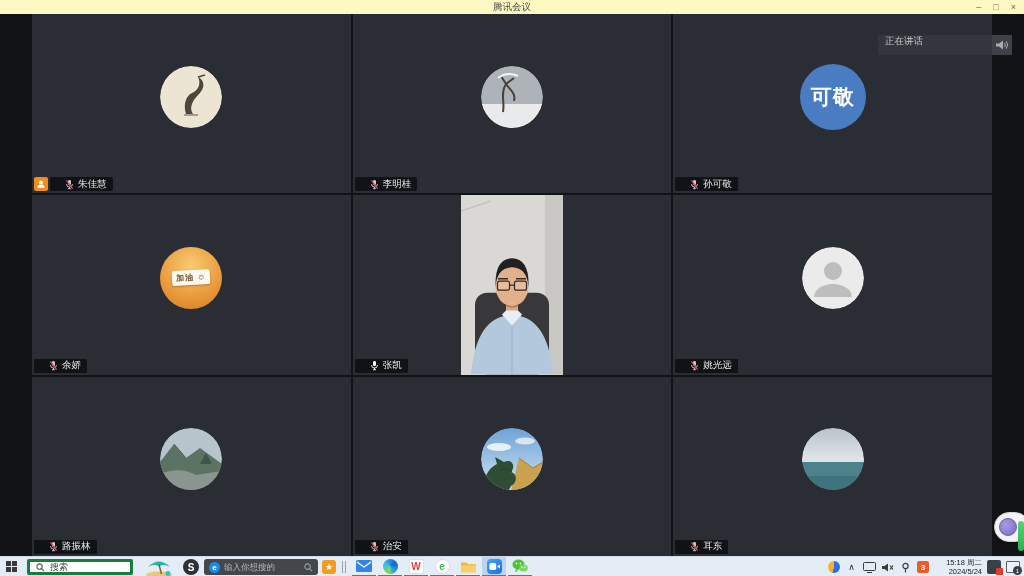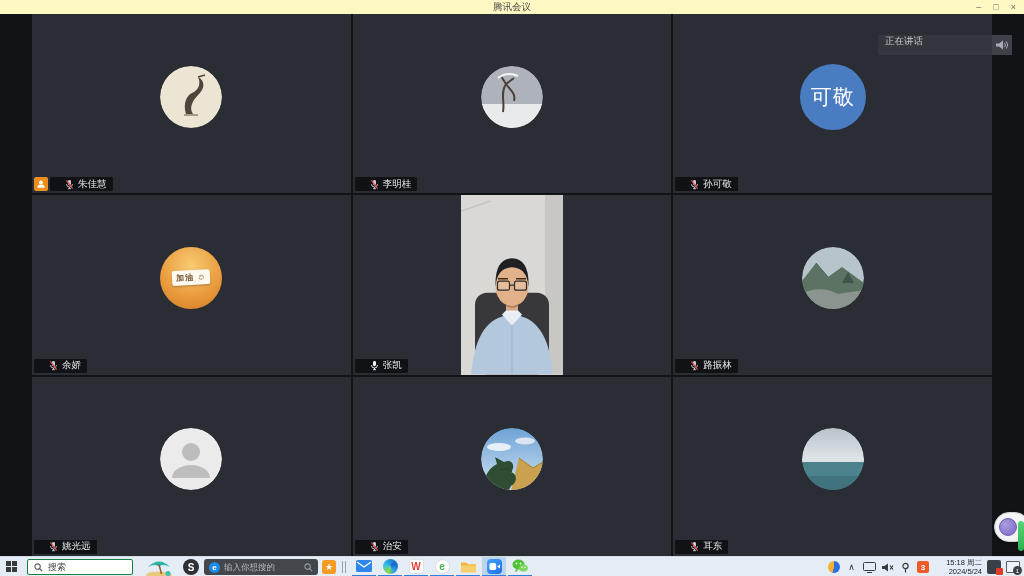--- a/index.html
+++ b/index.html
@@ -14,21 +14,21 @@
   .wc{font-size:9px;color:#666;line-height:14px;cursor:default}
 
   
   .stage{position:absolute;top:14px;left:0;width:1024px;height:542px;background:#121316}
   .grid{position:absolute;left:32px;top:0;width:960px;height:542px;display:grid;grid-template-columns:repeat(3,1fr);grid-template-rows:repeat(3,1fr);gap:2px;background:#121316}
   .tile{background:#2a2d33;position:relative;display:flex;align-items:center;justify-content:center;overflow:hidden}
 
   .avatar{width:62px;height:62px;border-radius:50%;position:relative;top:-7px;overflow:hidden;flex-shrink:0}
   .avatar svg{display:block;width:100%;height:100%}
   .av-blue{width:66px;height:66px;background:#4a7cc2;display:flex;align-items:center;justify-content:center}
-  .av-blue .avtext{color:#fff;font-size:21px;letter-spacing:1px;font-weight:400}
+  .av-blue .avtext{color:#fff;font-size:21px;letter-spacing:1px;font-weight:700}
   .av-jiayou{background:radial-gradient(circle at 50% 30%,#f8cb72,#e9993c 60%,#cf7a22);display:flex;align-items:center;justify-content:center}
   .av-jiayou .sign{background:#fdf9ef;border-radius:2px;padding:2px 4px;transform:rotate(-3deg);font-size:8px;color:#6e4a24;font-weight:bold;letter-spacing:1px;box-shadow:0 1px 2px rgba(90,50,10,.4)}
 
   
   .video{width:102px;height:100%;position:relative;background:#d9d8d4}
   .video svg{display:block;width:100%;height:100%}
 
   
   .plabel{position:absolute;left:2px;bottom:2px;display:flex;align-items:center;gap:2px;height:14px;z-index:3}
   .hostbadge{width:14px;height:14px;border-radius:2px;background:#ef8e1d;display:flex;align-items:center;justify-content:center}
@@ -44,21 +44,21 @@
   
   .floatwidget{position:absolute;right:-6px;top:498px;width:36px;height:30px;background:#f3f4f6;border:1px solid #cfcfd4;border-radius:15px;z-index:6;box-shadow:0 1px 3px rgba(0,0,0,.4)}
   .fw-circle{position:absolute;left:4px;top:5px;width:18px;height:18px;border-radius:50%;background:radial-gradient(circle at 35% 35%,#a99ce0,#7a68c6);border:1px solid #6a59b5}
   .fw-bar{position:absolute;left:23px;top:8px;width:6px;height:30px;border-radius:3px;background:linear-gradient(#55d473,#2cb251)}
 
   
   .taskbar{position:absolute;bottom:0;left:0;width:1024px;height:20px;background:#e4ecf5;border-top:1px solid #d2dce7}
   .taskbar>div{position:absolute}
   .tb-start{left:6px;top:4px;width:12px;height:12px;display:grid;grid-template-columns:5px 5px;grid-template-rows:5px 5px;gap:1px}
   .tb-start i{background:#3a3a3a;display:block}
-  .tb-search{left:27px;top:2px;width:106px;height:16px;background:#fff;border:1px solid #15803d;border-radius:2px;display:flex;align-items:center;gap:5px;padding:0 6px}
+  .tb-search{left:27px;top:2px;width:106px;height:16px;background:#fff;border:3px solid #15803d;border-radius:2px;display:flex;align-items:center;gap:5px;padding:0 6px}
   .tb-search .sl{font-size:9px;color:#444}
   .tb-weather{left:142px;top:1px;width:34px;height:19px}
   .tb-sapp{left:183px;top:2px;width:16px;height:16px;border-radius:50%;background:#2e3136;color:#fff;font-size:10px;font-weight:bold;display:flex;align-items:center;justify-content:center}
   .tb-bsearch{left:204px;top:2px;width:114px;height:16px;background:#43464b;border-radius:3px;display:flex;align-items:center;gap:4px;padding:0 5px}
   .tb-bsearch .ecirc{width:11px;height:11px;border-radius:50%;background:#1e8ae8;color:#fff;font-size:8px;font-weight:bold;display:flex;align-items:center;justify-content:center;flex-shrink:0}
   .tb-bsearch input{flex:1;min-width:0;background:transparent;border:none;outline:none;font-size:8.5px;color:#ddd;font-family:Liberation Sans, sans-serif}
   .tb-bsearch input::placeholder{color:#b6bac0}
   .tb-star{left:322px;top:3px;width:14px;height:14px;border-radius:3px;background:#f59b22;color:#fff;font-size:9px;display:flex;align-items:center;justify-content:center}
   .tb-divider{left:342px;top:4px;width:5px;height:12px;display:flex;gap:2px}
   .tb-divider i{width:1px;height:12px;background:#98a2ad}
@@ -225,20 +225,43 @@
                 </svg>
               </span>
               <span class="pname">张凯</span>
             </span>
         </div>
       </div>
 
       <div class="tile">
         <div class="avatar">
           <svg viewBox="0 0 62 62">
+              <circle cx="31" cy="31" r="31" fill="#ebebeb"></circle>
+              <circle cx="31" cy="24" r="9" fill="#bdbdbd"></circle>
+              <path d="M12 50 a19 13 0 0 1 38 0 z" fill="#bdbdbd"></path>
+            </svg>
+        </div>
+        <div class="plabel">
+          <span class="pill">
+              <span class="micwrap">
+                <svg viewBox="0 0 12 12" width="11" height="11">
+                  <rect x="4.4" y="1.2" width="3.2" height="5.6" rx="1.6" fill="#cfd2d6"></rect>
+                  <path d="M2.8 5.6 a3.2 3.2 0 0 0 6.4 0" stroke="#cfd2d6" stroke-width="1" fill="none"></path>
+                  <path d="M6 8.8 v1.6 M4.4 10.6 h3.2" stroke="#cfd2d6" stroke-width="1"></path>
+                  <path d="M2.6 1.6 L9.4 10.4" stroke="#e34b4b" stroke-width="1.3"></path>
+                </svg>
+              </span>
+              <span class="pname">姚光远</span>
+            </span>
+        </div>
+      </div>
+
+      <div class="tile">
+        <div class="avatar">
+          <svg viewBox="0 0 62 62">
               <defs>
                 <clipPath id="cp5">
                   <circle cx="31" cy="31" r="31"></circle>
                 </clipPath>
               </defs>
               <g clip-path="url(#cp5)">
                 <rect width="62" height="62" fill="#b7c4cc"></rect>
                 <path d="M0 34 L14 16 L26 30 L40 20 L62 36 V62 H0 Z" fill="#5c7262"></path>
                 <path d="M0 46 Q20 38 36 47 L62 43 V62 H0 Z" fill="#8b958f"></path>
                 <path d="M40 36 l6 -11 l6 11 z" fill="#3f5548"></path>
@@ -250,43 +273,20 @@
           <span class="pill">
               <span class="micwrap">
                 <svg viewBox="0 0 12 12" width="11" height="11">
                   <rect x="4.4" y="1.2" width="3.2" height="5.6" rx="1.6" fill="#cfd2d6"></rect>
                   <path d="M2.8 5.6 a3.2 3.2 0 0 0 6.4 0" stroke="#cfd2d6" stroke-width="1" fill="none"></path>
                   <path d="M6 8.8 v1.6 M4.4 10.6 h3.2" stroke="#cfd2d6" stroke-width="1"></path>
                   <path d="M2.6 1.6 L9.4 10.4" stroke="#e34b4b" stroke-width="1.3"></path>
                 </svg>
               </span>
               <span class="pname">路振林</span>
-            </span>
-        </div>
-      </div>
-
-      <div class="tile">
-        <div class="avatar">
-          <svg viewBox="0 0 62 62">
-              <circle cx="31" cy="31" r="31" fill="#ebebeb"></circle>
-              <circle cx="31" cy="24" r="9" fill="#bdbdbd"></circle>
-              <path d="M12 50 a19 13 0 0 1 38 0 z" fill="#bdbdbd"></path>
-            </svg>
-        </div>
-        <div class="plabel">
-          <span class="pill">
-              <span class="micwrap">
-                <svg viewBox="0 0 12 12" width="11" height="11">
-                  <rect x="4.4" y="1.2" width="3.2" height="5.6" rx="1.6" fill="#cfd2d6"></rect>
-                  <path d="M2.8 5.6 a3.2 3.2 0 0 0 6.4 0" stroke="#cfd2d6" stroke-width="1" fill="none"></path>
-                  <path d="M6 8.8 v1.6 M4.4 10.6 h3.2" stroke="#cfd2d6" stroke-width="1"></path>
-                  <path d="M2.6 1.6 L9.4 10.4" stroke="#e34b4b" stroke-width="1.3"></path>
-                </svg>
-              </span>
-              <span class="pname">姚光远</span>
             </span>
         </div>
       </div>
 
       <div class="tile">
         <div class="avatar">
           <svg viewBox="0 0 62 62">
               <defs>
                 <clipPath id="cp8">
                   <circle cx="31" cy="31" r="31"></circle>

